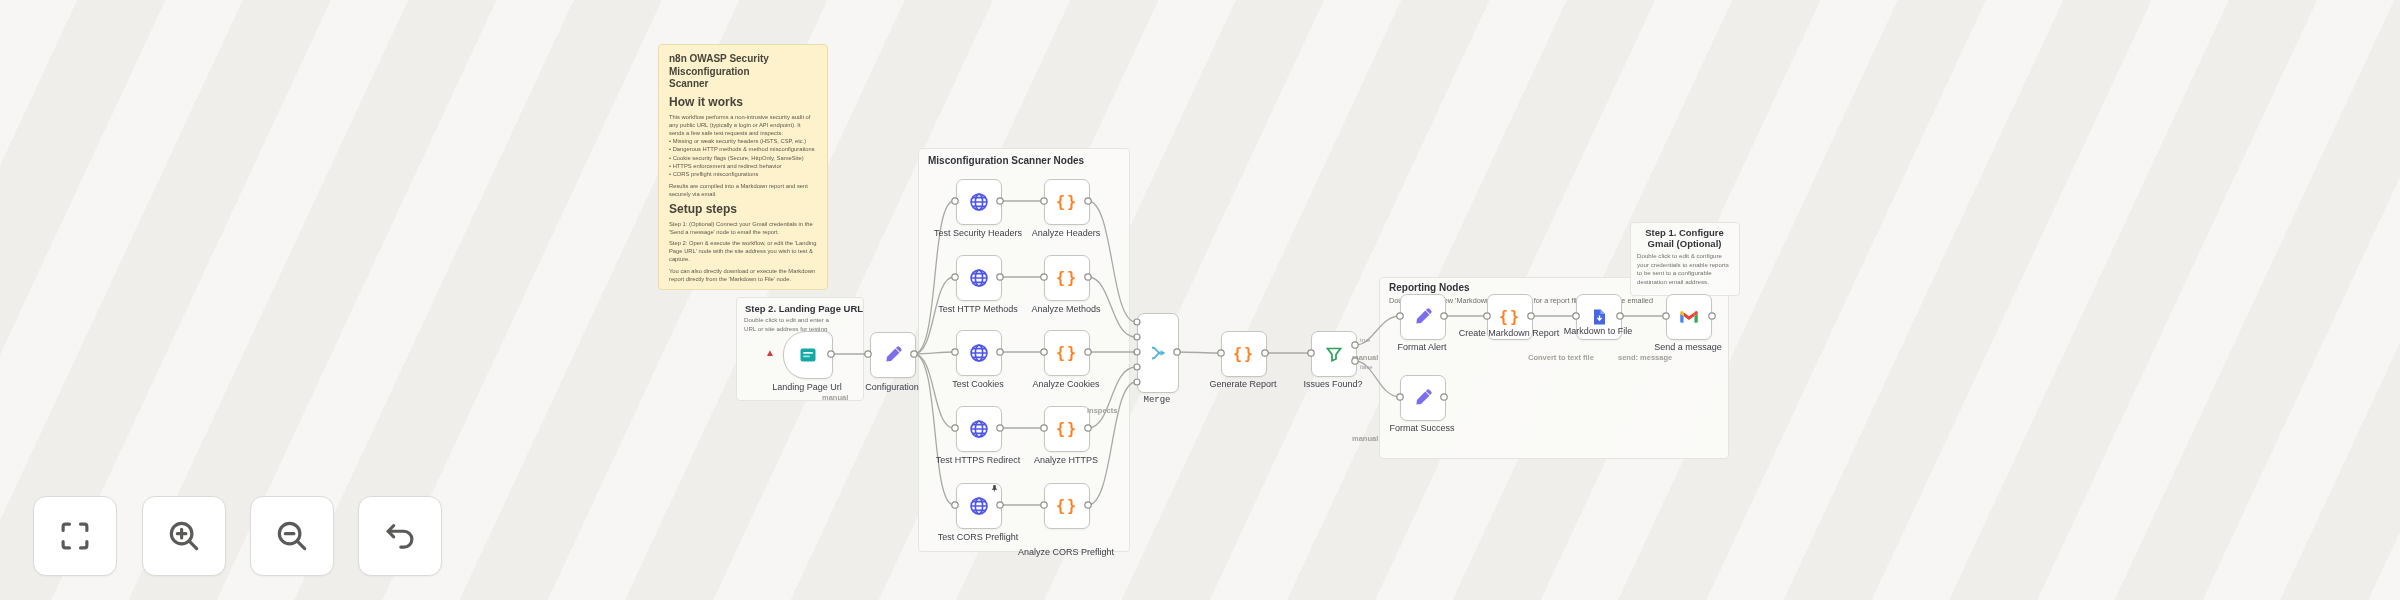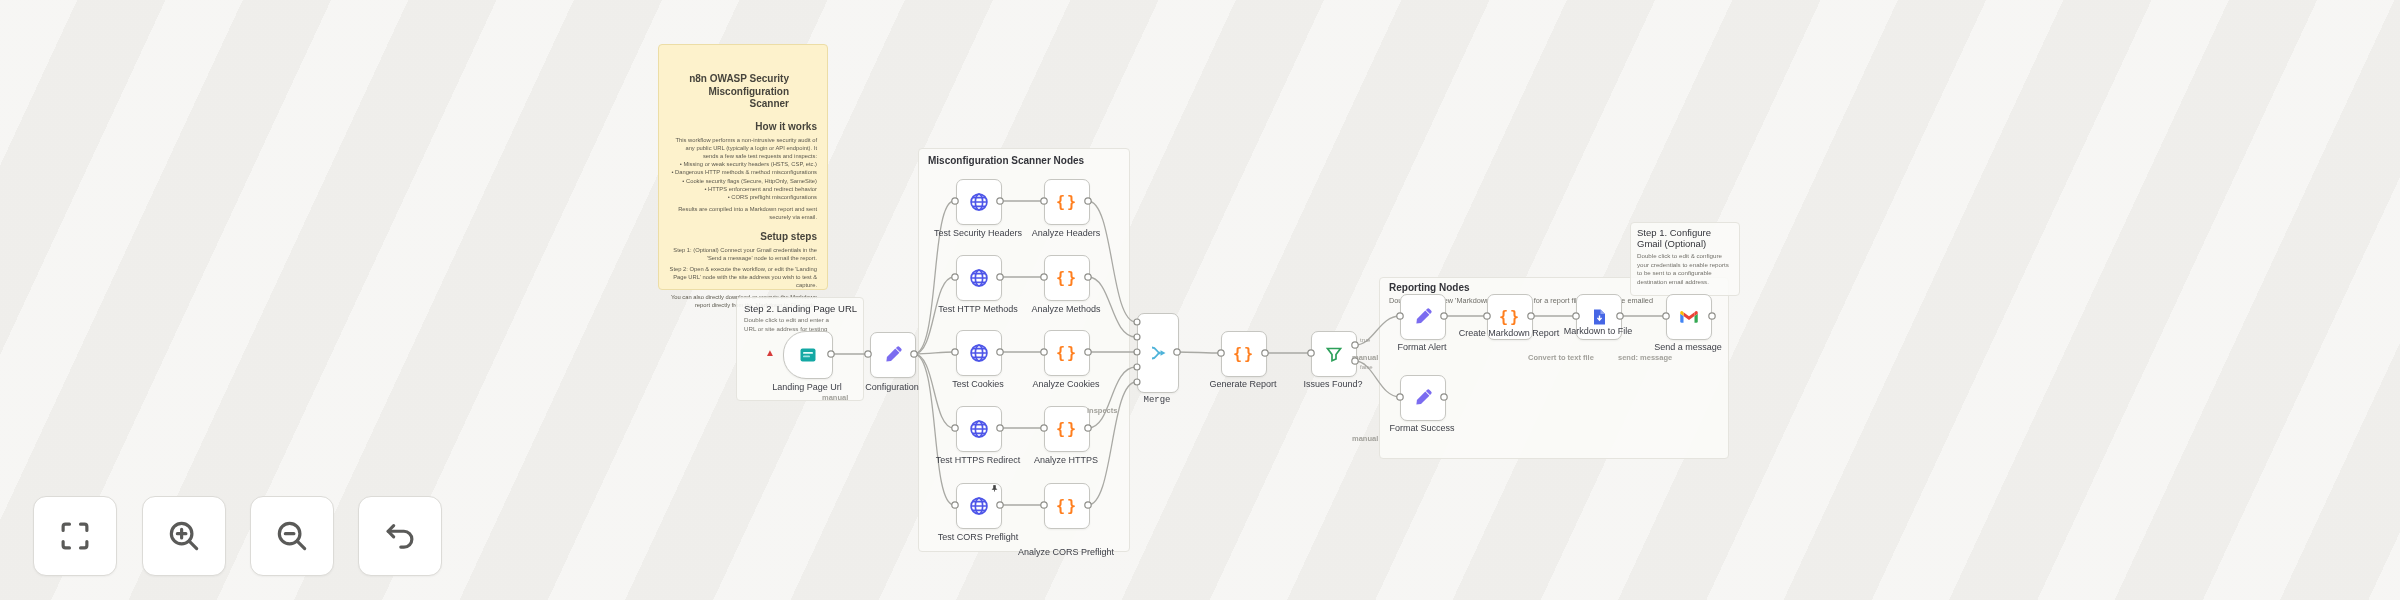--- a/index.html
+++ b/index.html
@@ -15,29 +15,29 @@
       #f2f1ee;
   }
   svg.layer{position:absolute;left:0;top:0;pointer-events:none;}
   #wires{z-index:1}
   #portlayer{z-index:3}
 
   .sticky{position:absolute;border-radius:4px;z-index:0;box-sizing:border-box;}
   .sticky.yellow{background:#fdf2cc;border:1px solid #ecdda6;}
   .sticky.white{background:rgba(251,251,248,0.9);border:1px solid #e5e4de;}
 
-  .sy-inner{padding:28px 10px;color:#5b584d;text-align:right;}
+  .sy-inner{padding:8px 10px;color:#5b584d;}
   .sy-title{font-size:10px;font-weight:bold;color:#46443c;line-height:1.25;width:120px;}
-  .sy-h{font-size:10px;font-weight:bold;color:#46443c;margin-top:10px;margin-bottom:4px;}
+  .sy-h{font-size:12px;font-weight:bold;color:#46443c;margin-top:4px;margin-bottom:4px;}
   .sy-p{font-size:5.8px;line-height:1.4;margin-top:3px;}
   .sy-b{font-size:5.8px;line-height:1.45;}
 
   .sec-h{position:absolute;z-index:2;font-size:10px;font-weight:bold;color:#33343a;white-space:nowrap;}
   .sec-sub{position:absolute;z-index:2;font-size:7.3px;color:#6f6e68;white-space:nowrap;}
-  .mini-h{position:absolute;z-index:2;font-size:9.5px;font-weight:normal;color:#33343a;line-height:1.2;}
+  .mini-h{position:absolute;z-index:2;font-size:9.5px;font-weight:bold;color:#33343a;line-height:1.2;text-align:center;}
   .mini-p{position:absolute;z-index:2;font-size:6.2px;color:#73716a;line-height:1.4;}
 
   .node{
     position:absolute;width:44px;height:44px;background:#fff;
     border:1px solid #c6c6c1;border-radius:7px;z-index:2;
     display:flex;align-items:center;justify-content:center;
     box-shadow:0 1px 2px rgba(0,0,0,0.05);
   }
   .node.trigger{width:48px;height:46px;border-radius:23px 8px 8px 23px;}
   .node.tall{width:40px;height:78px;}

